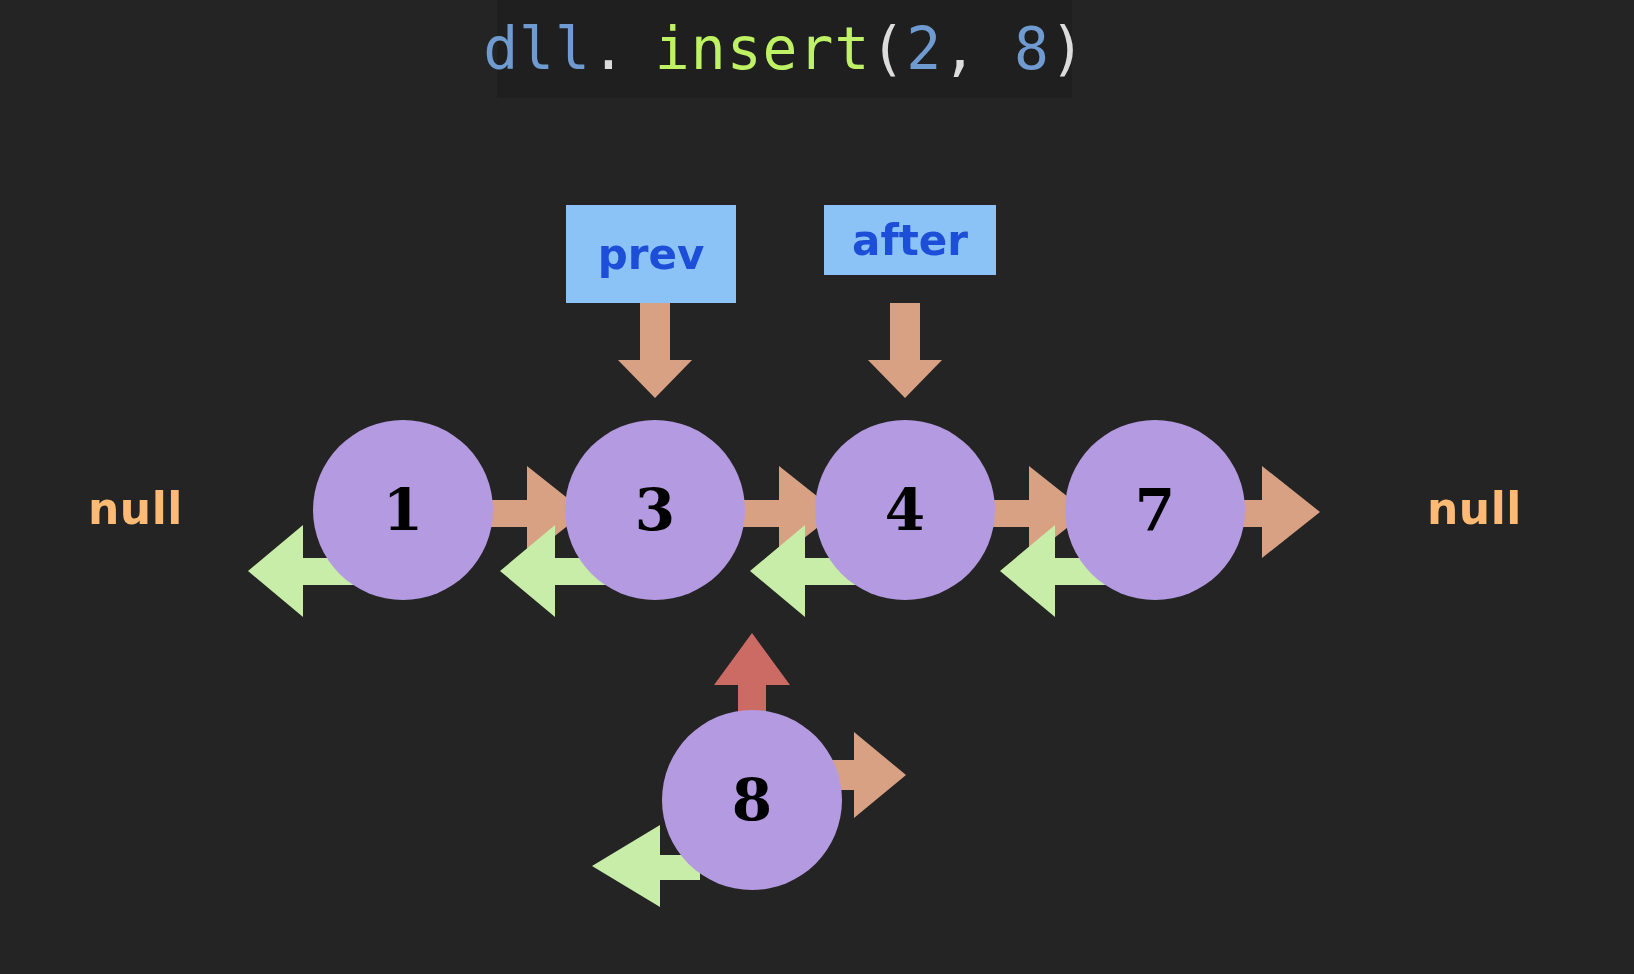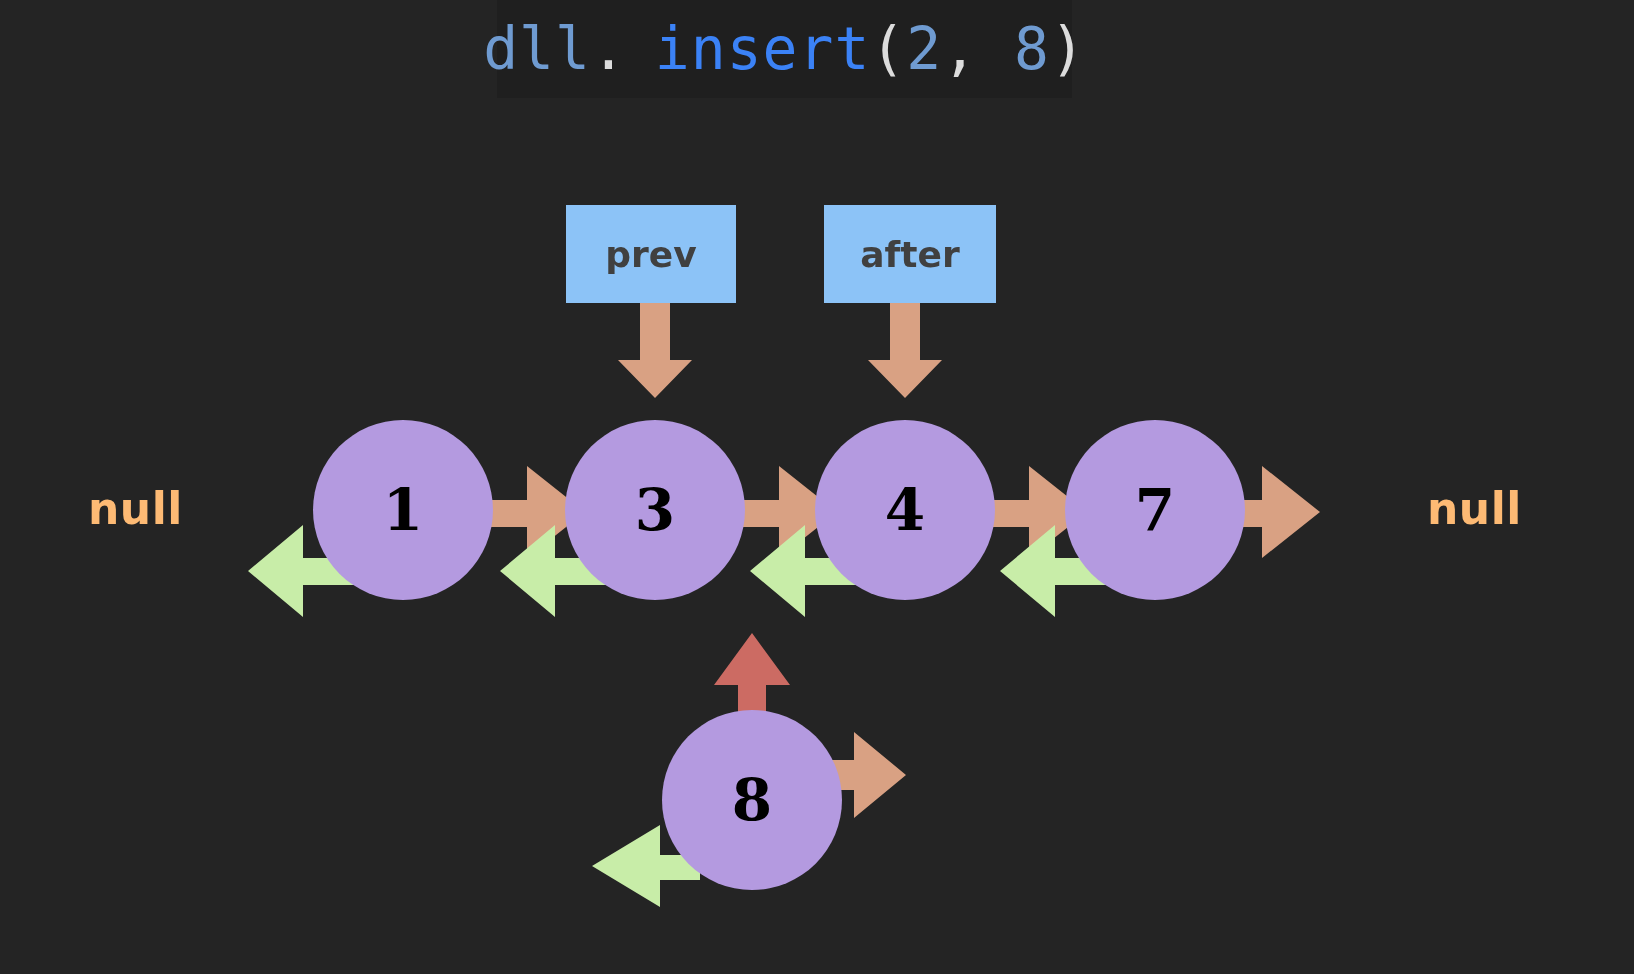--- a/index.html
+++ b/index.html
@@ -32,30 +32,30 @@
     display: flex;
     align-items: center;
     justify-content: center;
     font-family: "DejaVu Sans Mono", "Liberation Mono", monospace;
     font-size: 58px;
     letter-spacing: 1px;
     white-space: pre;
   }
   .tok-obj   { color: #6f9bd1; }
   .tok-punct { color: #dcdcdc; }
-  .tok-fn    { color: #3b82f6; margin-left: 28px; }
+  .tok-fn    { color: #bef264; margin-left: 28px; }
   .tok-num   { color: #6f9bd1; }
 
   
   .ptr-box {
     position: absolute;
     background: #8cc3f7;
-    color: #404040;
+    color: #1d4ed8;
     font-weight: bold;
-    font-size: 36px;
+    font-size: 42px;
     display: flex;
     align-items: center;
     justify-content: center;
     letter-spacing: 0px;
   }
 
   
   .node {
     position: absolute;
     border-radius: 50%;
@@ -121,21 +121,21 @@
     <polygon fill="#cc6b63" points="738,760 766,760 766,685 790,685 752,633 714,685 738,685"></polygon>
 
     <polygon fill="#d9a183" points="820,760 854,760 854,732 906,775 854,818 854,790 820,790"></polygon>
 
     <polygon fill="#c8eda8" points="700,855 660,855 660,825 592,866 660,907 660,880 700,880"></polygon>
   </svg>
 
   <div class="ptr-box" style="left:566px; top:205px; width:170px; height:98px;">
     <span>prev</span>
   </div>
-  <div class="ptr-box" style="left:824px; top:205px; width:172px; height:98px;">
+  <div class="ptr-box" style="left:824px; top:205px; width:172px; height:70px;">
     <span>after</span>
   </div>
 
   <div class="null-label" style="left:88px; top:483px;">null</div>
   <div class="null-label" style="left:1427px; top:483px;">null</div>
 
   <div class="node" style="left:313px; top:420px; width:180px; height:180px;">
     <span>1</span>
   </div>
   <div class="node" style="left:565px; top:420px; width:180px; height:180px;">

